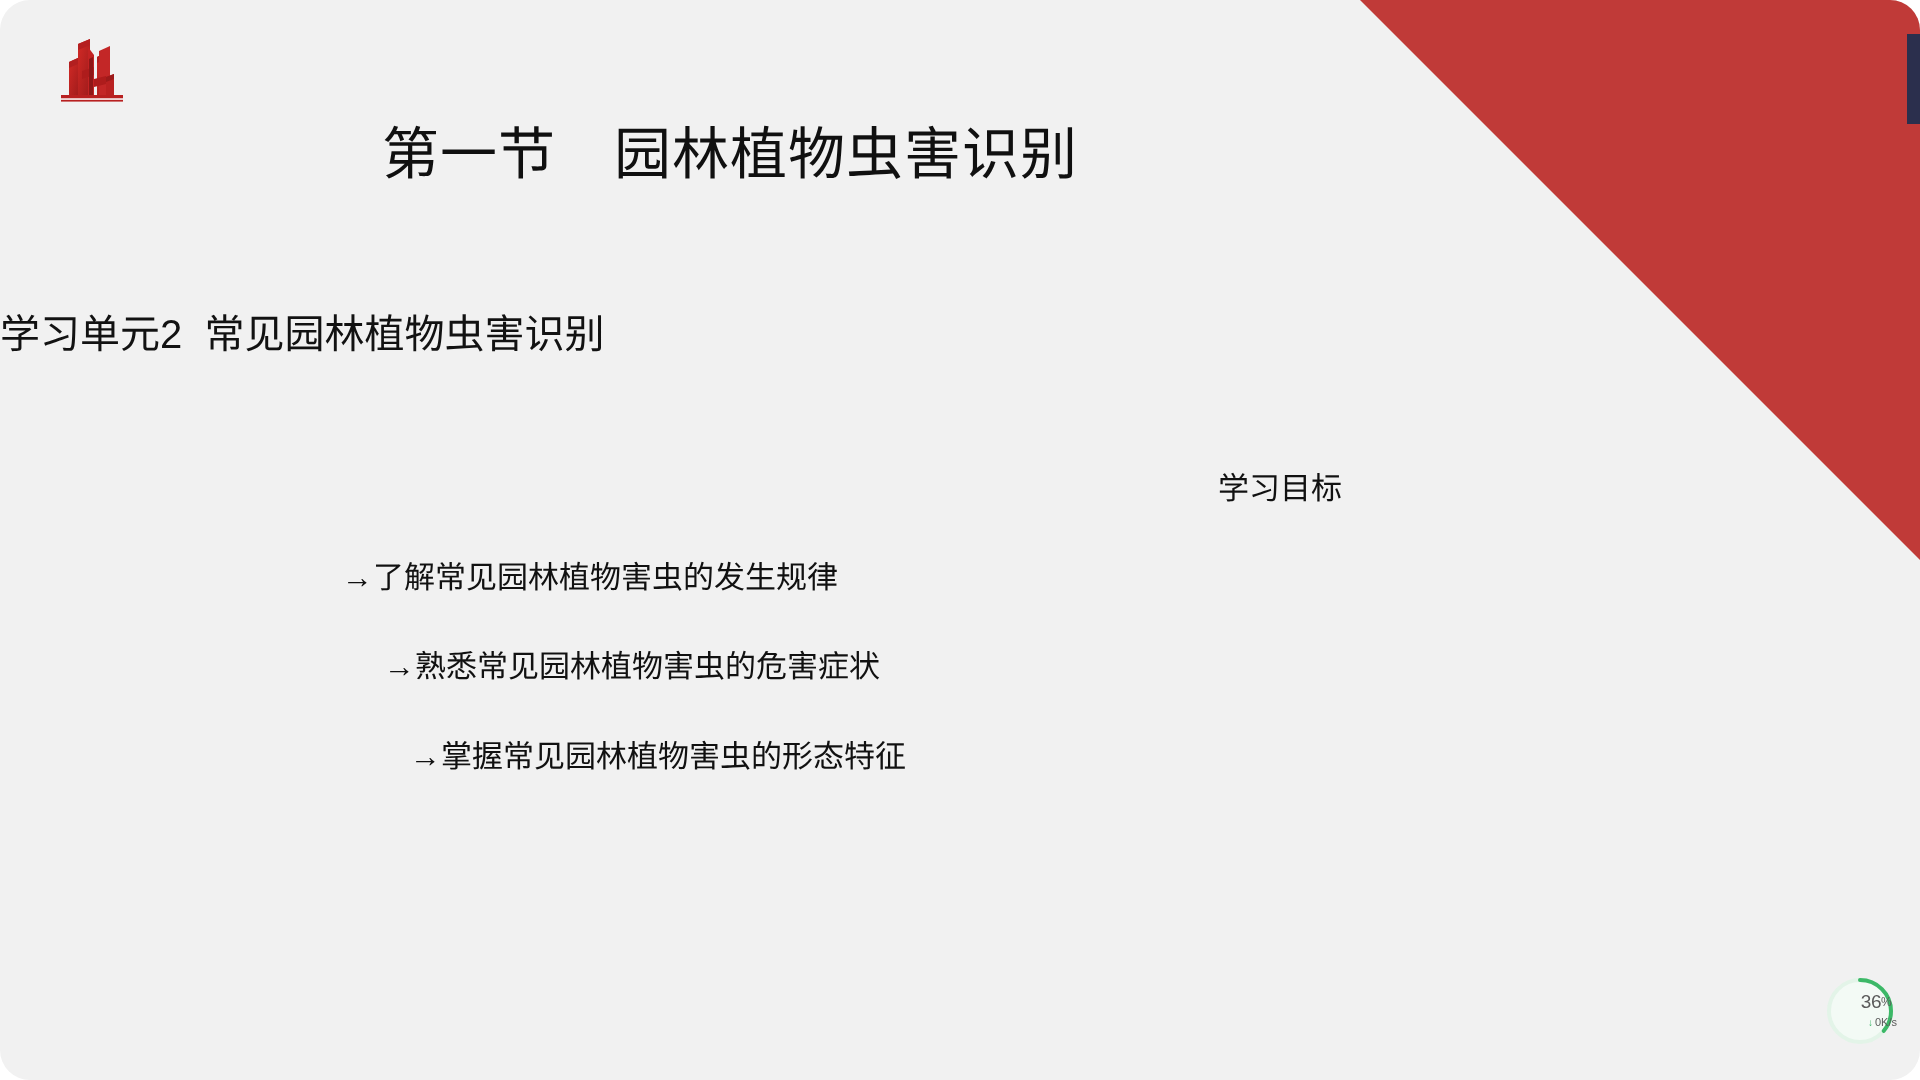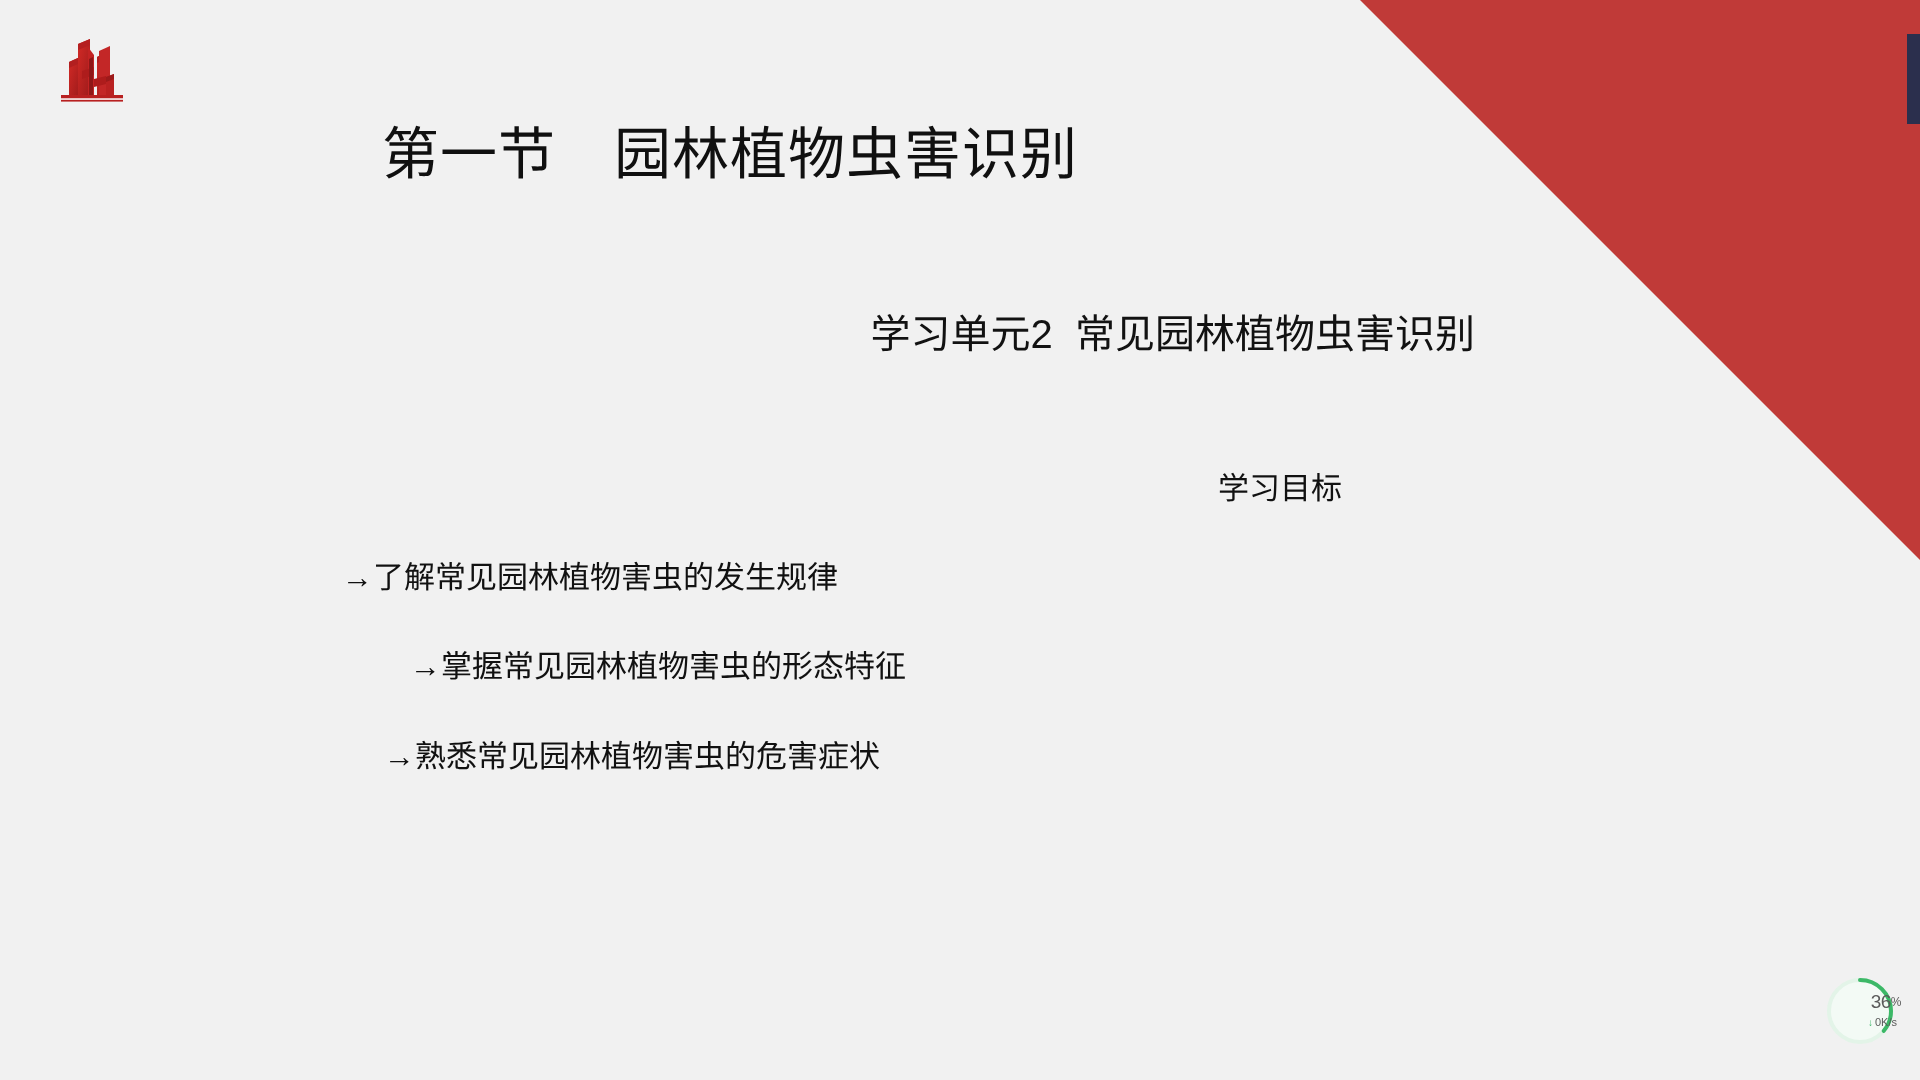--- a/index.html
+++ b/index.html
@@ -68,21 +68,21 @@
     font-weight: 400;
     letter-spacing: 1px;
     white-space: pre;
   }
 
   #sub-title {
     position: absolute;
     left: 0;
     top: 310px;
     width: 1475px;
-    text-align: right;
+    text-align: left;
     font-size: 40px;
     line-height: 1.2;
     color: #121212;
     font-weight: 400;
     white-space: pre;
   }
 
   #objectives {
     position: absolute;
     left: 342px;
@@ -118,24 +118,24 @@
   #progress-widget {
     position: absolute;
     right: 23px;
     bottom: 32px;
     width: 74px;
     height: 74px;
   }
   #progress-widget svg { display: block; }
   #progress-text {
     position: absolute;
-    left: 4px;
+    left: 16px;
     top: 18px;
     width: 74px;
-    text-align: right;
+    text-align: center;
     font-size: 19px;
     color: #5a5a5a;
     line-height: 1;
     letter-spacing: -0.5px;
   }
   #progress-text .pct-sign {
     font-size: 12px;
     vertical-align: 2px;
   }
   #progress-speed {
@@ -150,21 +150,21 @@
   }
   #progress-speed .arrow {
     color: #3cb867;
     font-size: 10px;
     margin-right: 2px;
   }
 </style>
 </head>
 <body>
 
-<div id="slide" style="background: rgb(241, 241, 241);">
+<div id="slide" style="background: rgb(241, 241, 241); border-radius: 30px;">
 
   <div class="deco" id="deco-triangle-top" style="background: rgb(192, 58, 56);"></div>
   <div class="deco" id="deco-navy-bar" style="background: rgb(43, 47, 77);"></div>
 
   <div id="logo">
     <svg width="140" height="105" viewBox="0 0 140 105" xmlns="http://www.w3.org/2000/svg" aria-hidden="true">
       <defs>
         <linearGradient id="gred" x1="0" y1="0" x2="1" y2="1">
           <stop offset="0%" stop-color="#d42a26"></stop>
           <stop offset="100%" stop-color="#9e1b1b"></stop>
@@ -199,23 +199,23 @@
 
   <div id="main-title">第一节　园林植物虫害识别</div>
 
   <div id="sub-title">学习单元2  常见园林植物虫害识别</div>
 
   <div id="objectives">
     <p id="objectives-heading">学习目标</p>
 
     <p class="objective-item indent-0">→了解常见园林植物害虫的发生规律</p>
 
+    <p class="objective-item indent-1">→熟悉常见园林植物害虫的危害症状</p>
+
     <p class="objective-item indent-2">→掌握常见园林植物害虫的形态特征</p>
-
-    <p class="objective-item indent-1">→熟悉常见园林植物害虫的危害症状</p>
 
   </div>
 
   <div id="progress-widget">
     <svg width="74" height="74" viewBox="0 0 74 74" xmlns="http://www.w3.org/2000/svg" aria-hidden="true">
       <circle cx="37" cy="37" r="31" fill="#f3faf5"></circle>
       <circle id="ring-track" cx="37" cy="37" r="31" fill="none" stroke="#e3f4e8" stroke-width="4"></circle>
       <circle id="ring-progress" cx="37" cy="37" r="31" fill="none" stroke="#3cb867" stroke-width="4" stroke-linecap="round" transform="rotate(-90 37 37)" stroke-dasharray="194.78" stroke-dashoffset="124.66"></circle>
     </svg>
     <div id="progress-text"><span>36</span><span class="pct-sign">%</span></div>

